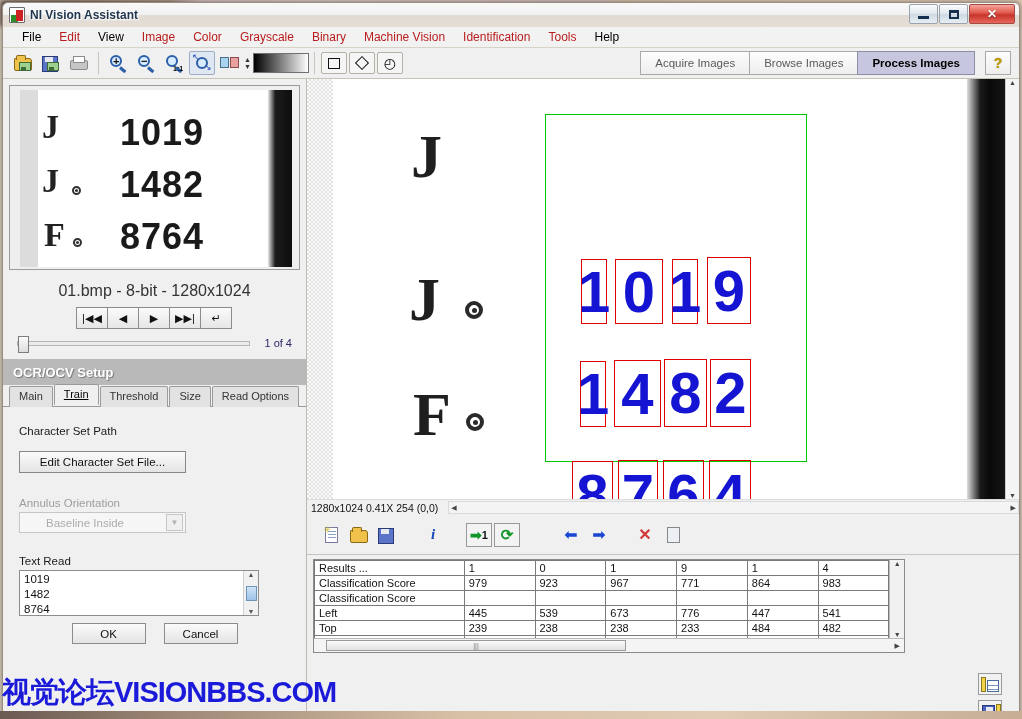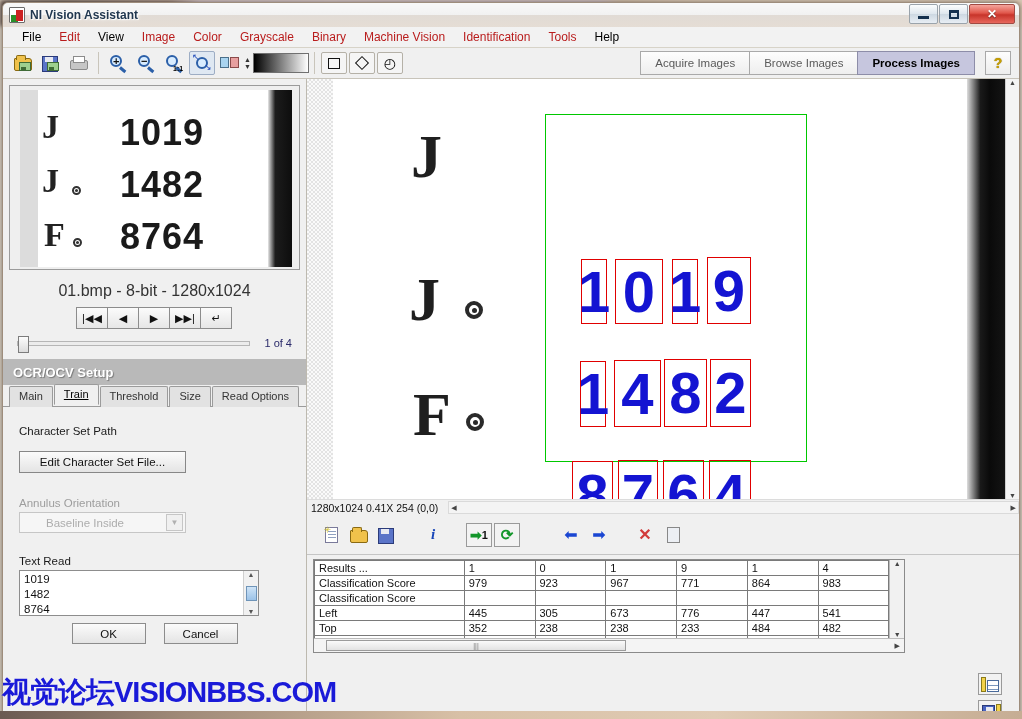--- a/index.html
+++ b/index.html
@@ -643,29 +643,29 @@
                   <td class="val"></td>
                   <td class="val"></td>
                   <td class="val"></td>
                   <td class="val"></td>
                   <td class="val"></td>
                   <td class="val"></td>
                 </tr>
                 <tr>
                   <td class="lbl">Left</td>
                   <td class="val">445</td>
-                  <td class="val">305</td>
+                  <td class="val">539</td>
                   <td class="val">673</td>
                   <td class="val">776</td>
                   <td class="val">447</td>
                   <td class="val">541</td>
                 </tr>
                 <tr>
                   <td class="lbl">Top</td>
-                  <td class="val">352</td>
+                  <td class="val">239</td>
                   <td class="val">238</td>
                   <td class="val">238</td>
                   <td class="val">233</td>
                   <td class="val">484</td>
                   <td class="val">482</td>
                 </tr>
                 <tr>
                   <td class="lbl">Width</td>
                   <td class="val">49</td>
                   <td class="val">104</td>

